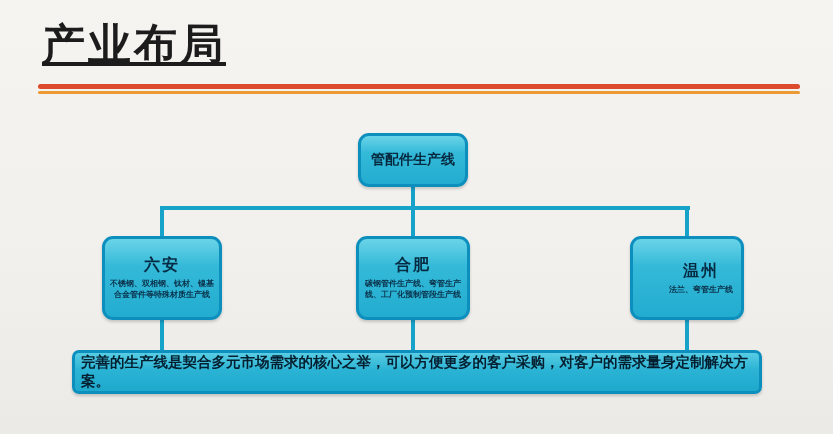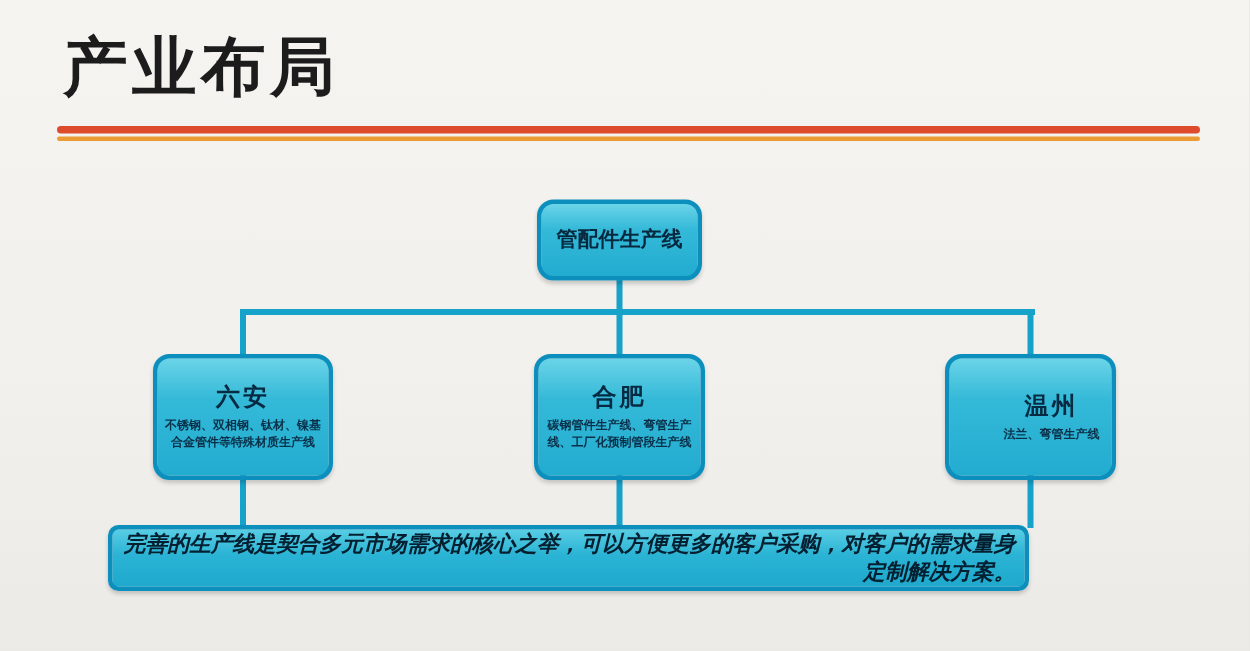--- a/index.html
+++ b/index.html
@@ -23,20 +23,21 @@
     top: 16px;
     display: flex;
     align-items: baseline;
     gap: 14px;
   }
   .title-zh {
     font-size: 43px;
     font-weight: 900;
     color: #1c1c1c;
     letter-spacing: 3px;
+    text-decoration: underline;
   }
   .title-en {
     font-size: 28px;
     font-weight: 700;
     color: #3c3c3c;
     letter-spacing: 0.5px;
   }
   .rule {
     position: absolute;
     left: 38px;
@@ -106,35 +107,34 @@
     background: #17a2ca;
   }
   .conn.v { width: 4px; }
   .conn.h { height: 4px; }
 
   .summary-bar {
     position: absolute;
     box-sizing: border-box;
     left: 72px;
     top: 350px;
-    width: 614px;
+    width: 690px;
     height: 44px;
     background: linear-gradient(180deg, #58cde4 0%, #2ab3d4 45%, #1ea9cd 100%);
     border: 3px solid #0d8fbe;
     border-radius: 7px;
     box-shadow: 0 2px 3px rgba(0,0,0,0.18);
     display: flex;
     align-items: center;
     justify-content: center;
-    text-align: right;
+    text-align: left;
     font-size: 14.5px;
     font-weight: 800;
     color: #041f30;
     padding: 0 6px;
-    font-style: italic;
   }
 </style>
 </head>
 <body>
 
 <div class="slide">
 
   <div class="header">
     <span class="title-zh">产业布局</span>
   </div>

